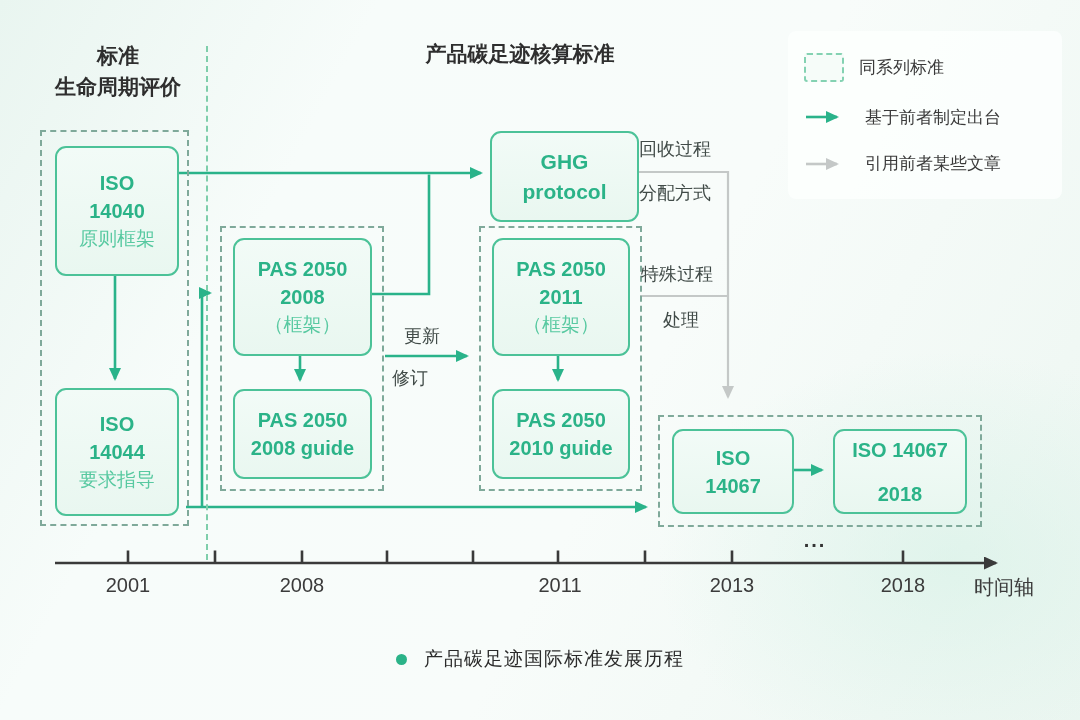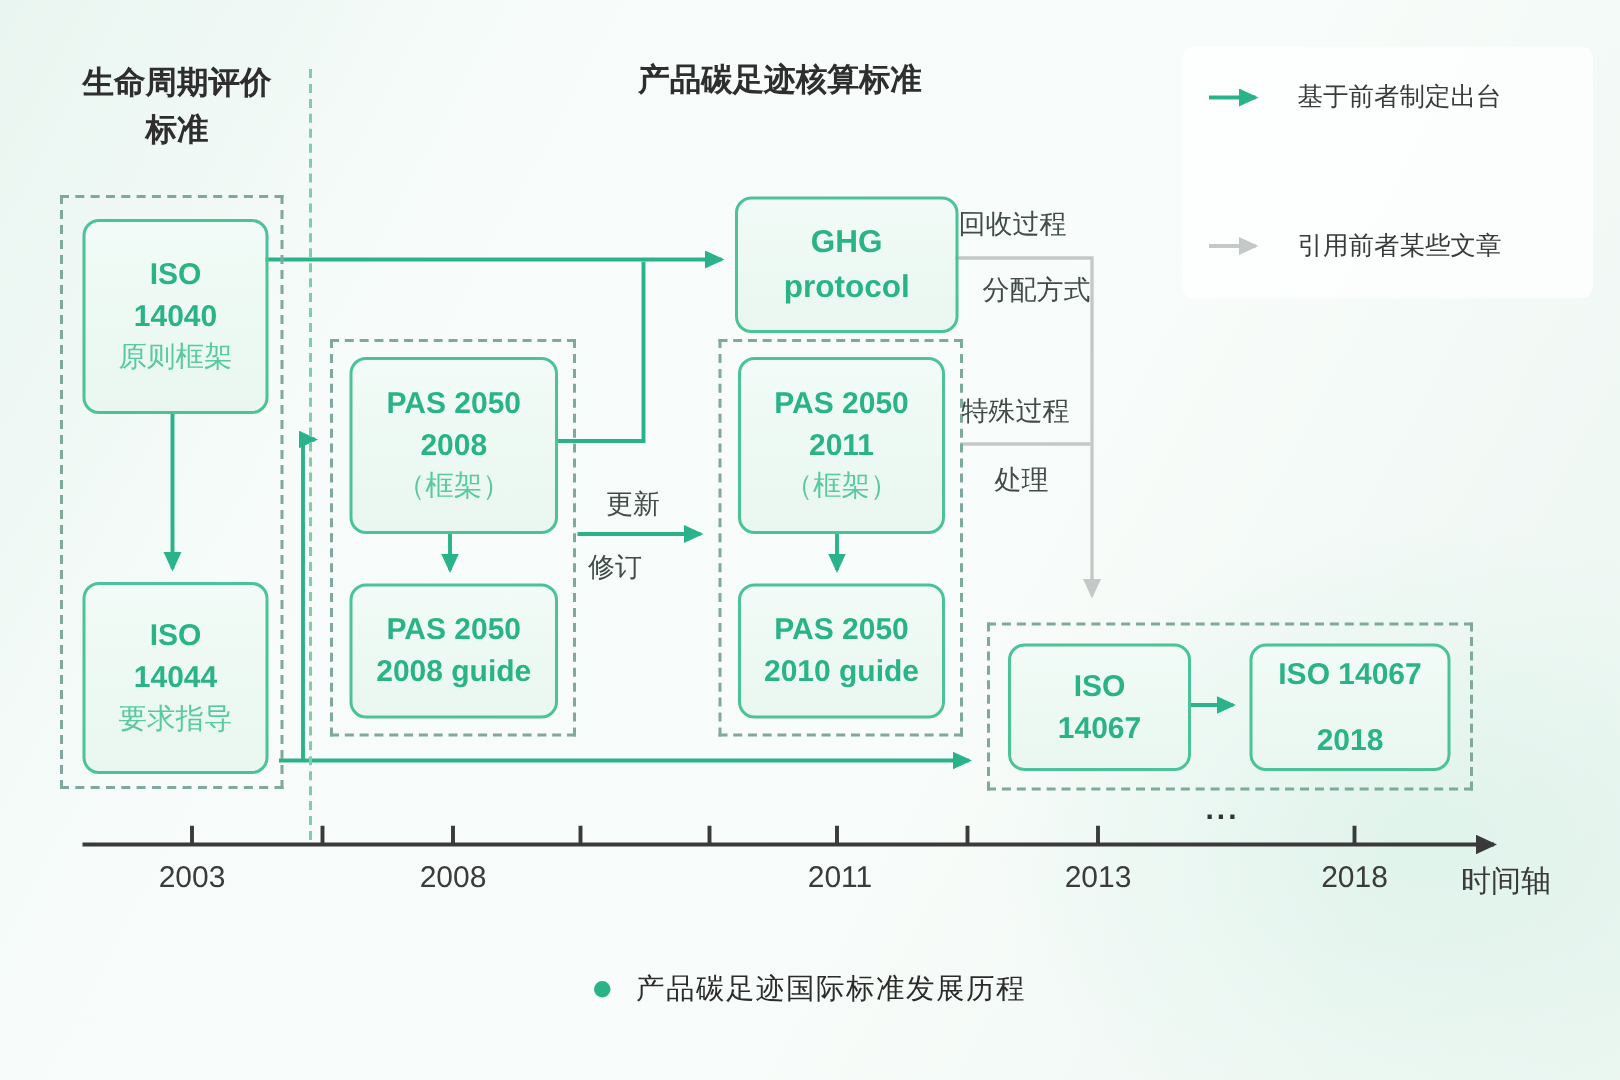--- a/index.html
+++ b/index.html
@@ -75,26 +75,30 @@
     <path d="M636,172 L728,172 L728,397" stroke="#c4c8c7" stroke-width="2.2" fill="none" marker-end="url(#mgray)"></path>
     <path d="M640,296 L727,296" stroke="#c4c8c7" stroke-width="2.2" fill="none"></path>
 
     <path d="M55,563 L996,563" stroke="#3a3a3a" stroke-width="2.6" fill="none" marker-end="url(#mdark)"></path>
     <path d="M128,550.5 L128,563 M215,550.5 L215,563 M302,550.5 L302,563 M387,550.5 L387,563 M473,550.5 L473,563 M558,550.5 L558,563 M645,550.5 L645,563 M732,550.5 L732,563 M903,550.5 L903,563" stroke="#3a3a3a" stroke-width="2.6" fill="none"></path>
   </svg>
 
   <div class="vdivider"></div>
 
   <div class="sec-title" style="left:28px;top:40px;width:180px;">
+    <div>标准</div>
     <div>生命周期评价</div>
-    <div>标准</div>
   </div>
   <div class="sec-title" style="left:360px;top:38px;width:320px;">产品碳足迹核算标准</div>
 
   <div class="legend">
+    <div class="lrow">
+      <span class="licon"></span>
+      <span class="txt">同系列标准</span>
+    </div>
     <div class="lrow">
       <svg class="larrow" width="46" height="14" viewBox="0 0 46 14">
         <path d="M2,7 L33,7" stroke="#2ab38a" stroke-width="2.6" fill="none" marker-end="url(#mgreen)"></path>
       </svg>
       <span class="txt">基于前者制定出台</span>
     </div>
     <div class="lrow">
       <svg class="larrow" width="46" height="14" viewBox="0 0 46 14">
         <path d="M2,7 L33,7" stroke="#c4c8c7" stroke-width="2.6" fill="none" marker-end="url(#mgray)"></path>
       </svg>
@@ -150,27 +154,27 @@
     <span class="b">ISO</span>
     <span class="b">14067</span>
   </div>
 
   <div class="node" style="left:833px;top:429px;width:130px;height:81px;gap:16px;">
     <span class="b">ISO 14067</span>
     <span class="b">2018</span>
   </div>
 
   <div class="elabel" style="left:639px;top:137px;">回收过程</div>
-  <div class="elabel" style="left:655px;top:181px;">分配方式</div>
+  <div class="elabel" style="left:639px;top:181px;">分配方式</div>
   <div class="elabel" style="left:641px;top:262px;">特殊过程</div>
   <div class="elabel" style="left:663px;top:308px;">处理</div>
   <div class="elabel" style="left:404px;top:324px;">更新</div>
   <div class="elabel" style="left:392px;top:366px;">修订</div>
 
-  <div class="yr" style="left:128px;">2003</div>
+  <div class="yr" style="left:128px;">2001</div>
   <div class="yr" style="left:302px;">2008</div>
   <div class="yr" style="left:560px;">2011</div>
   <div class="yr" style="left:732px;">2013</div>
   <div class="yr" style="left:903px;">2018</div>
   <div class="ellip">...</div>
   <div class="axis-label">时间轴</div>
 
   <div class="caption">
     <span class="dot"></span>
     <span class="txt">产品碳足迹国际标准发展历程</span>

